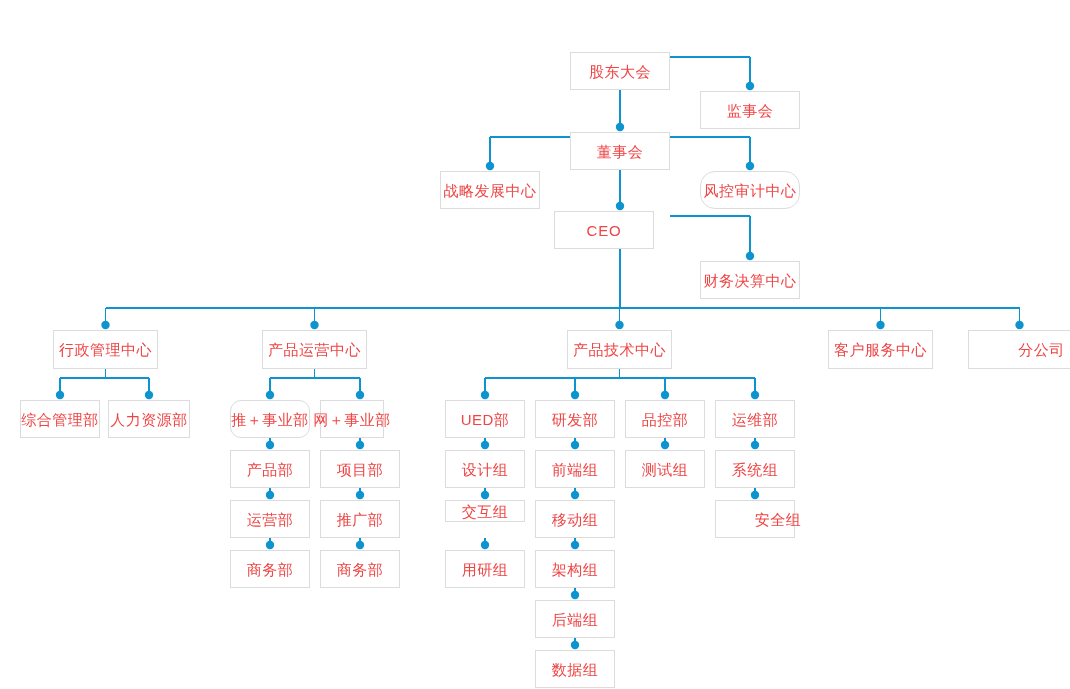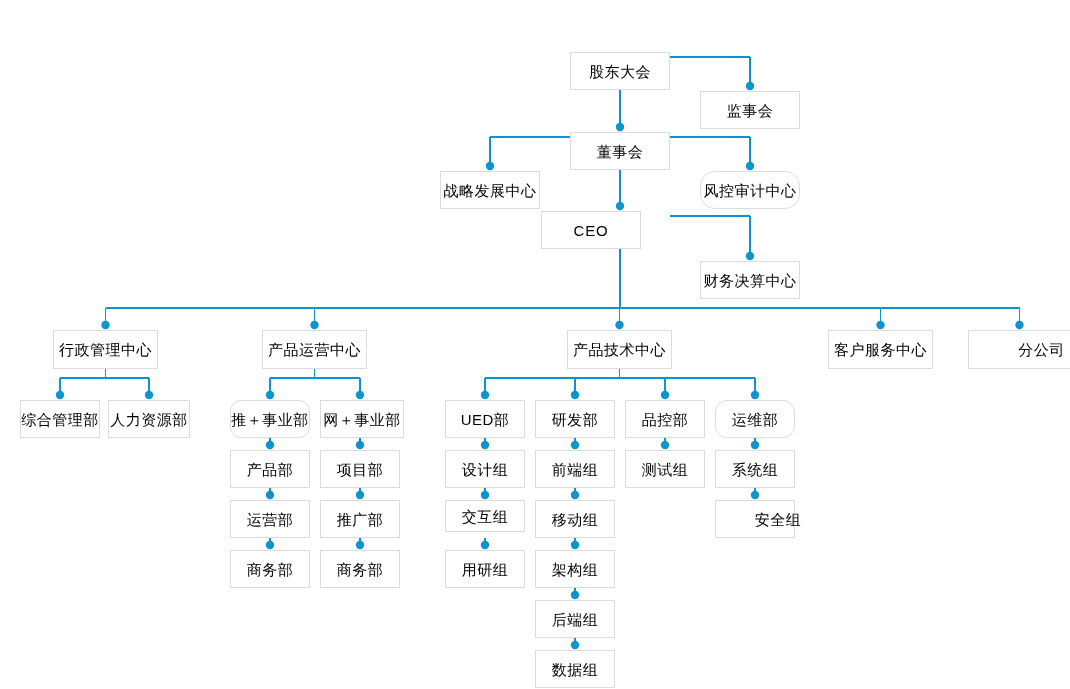--- a/index.html
+++ b/index.html
@@ -23,21 +23,21 @@
     top: 0;
     width: 1070px;
     height: 689px;
     pointer-events: none;
   }
   .node {
     position: absolute;
     box-sizing: border-box;
     border: 1px solid #dcdcdc;
     background: #ffffff;
-    color: #000000;
+    color: #ef4444;
     font-size: 15px;
     line-height: 1;
     display: flex;
     align-items: center;
     justify-content: center;
     white-space: nowrap;
     letter-spacing: 0.5px;
   }
   .node.latin {
     letter-spacing: 0.8px;
@@ -132,46 +132,46 @@
       <circle cx="665" cy="395" r="4.2" fill="#0d93ce"></circle>
       <line x1="755" y1="378" x2="755" y2="396" stroke="#0d93ce" stroke-width="1.6" shape-rendering="crispEdges"></line>
       <circle cx="755" cy="395" r="4.2" fill="#0d93ce"></circle>
     </svg>
   <div id="node-layer">
       <div class="node" style="left: 570px; top: 52px; width: 100px; height: 38px;">股东大会</div>
       <div class="node" style="left: 700px; top: 91px; width: 100px; height: 38px;">监事会</div>
       <div class="node" style="left: 570px; top: 132px; width: 100px; height: 38px;">董事会</div>
       <div class="node" style="left: 440px; top: 171px; width: 100px; height: 38px;">战略发展中心</div>
       <div class="node" style="left: 700px; top: 171px; width: 100px; height: 38px; border-radius: 15px;">风控审计中心</div>
-      <div class="node latin" style="left: 541px; top: 211px; width: 100px; height: 38px;">CEO</div>
+      <div class="node latin" style="left: 554px; top: 211px; width: 100px; height: 38px;">CEO</div>
       <div class="node" style="left: 700px; top: 261px; width: 100px; height: 38px;">财务决算中心</div>
       <div class="node" style="left: 53px; top: 330px; width: 105px; height: 39px;">行政管理中心</div>
       <div class="node" style="left: 262px; top: 330px; width: 105px; height: 39px;">产品运营中心</div>
       <div class="node" style="left: 567px; top: 330px; width: 105px; height: 39px;">产品技术中心</div>
       <div class="node" style="left: 828px; top: 330px; width: 105px; height: 39px;">客户服务中心</div>
       <div class="node" style="left: 968px; top: 330px; width: 103px; height: 39px; padding-left: 44px;">分公司</div>
       <div class="node" style="left: 20px; top: 400px; width: 80px; height: 38px;">综合管理部</div>
       <div class="node" style="left: 108px; top: 400px; width: 82px; height: 38px;">人力资源部</div>
       <div class="node" style="left: 230px; top: 400px; width: 80px; height: 38px; border-radius: 11px;">推＋事业部</div>
-      <div class="node" style="left: 320px; top: 400px; width: 84px; height: 38px;">网＋事业部</div>
+      <div class="node" style="left: 320px; top: 400px; width: 64px; height: 38px;">网＋事业部</div>
       <div class="node" style="left: 230px; top: 450px; width: 80px; height: 38px;">产品部</div>
       <div class="node" style="left: 320px; top: 450px; width: 80px; height: 38px;">项目部</div>
       <div class="node" style="left: 230px; top: 500px; width: 80px; height: 38px;">运营部</div>
       <div class="node" style="left: 320px; top: 500px; width: 80px; height: 38px;">推广部</div>
       <div class="node" style="left: 230px; top: 550px; width: 80px; height: 38px;">商务部</div>
       <div class="node" style="left: 320px; top: 550px; width: 80px; height: 38px;">商务部</div>
       <div class="node" style="left: 445px; top: 400px; width: 80px; height: 38px;">UED部</div>
       <div class="node" style="left: 535px; top: 400px; width: 80px; height: 38px;">研发部</div>
       <div class="node" style="left: 625px; top: 400px; width: 80px; height: 38px;">品控部</div>
-      <div class="node" style="left: 715px; top: 400px; width: 80px; height: 38px; border-radius: 12px;">运维部</div>
+      <div class="node" style="left: 715px; top: 400px; width: 80px; height: 38px;">运维部</div>
       <div class="node" style="left: 445px; top: 450px; width: 80px; height: 38px;">设计组</div>
       <div class="node" style="left: 535px; top: 450px; width: 80px; height: 38px;">前端组</div>
       <div class="node" style="left: 625px; top: 450px; width: 80px; height: 38px;">测试组</div>
       <div class="node" style="left: 715px; top: 450px; width: 80px; height: 38px;">系统组</div>
-      <div class="node" style="left: 445px; top: 500px; width: 80px; height: 32px;">交互组</div>
+      <div class="node" style="left: 445px; top: 500px; width: 80px; height: 22px;">交互组</div>
       <div class="node" style="left: 535px; top: 500px; width: 80px; height: 38px;">移动组</div>
       <div class="node" style="left: 715px; top: 500px; width: 80px; height: 38px; padding-left: 46px;">安全组</div>
       <div class="node" style="left: 445px; top: 550px; width: 80px; height: 38px;">用研组</div>
       <div class="node" style="left: 535px; top: 550px; width: 80px; height: 38px;">架构组</div>
       <div class="node" style="left: 535px; top: 600px; width: 80px; height: 38px;">后端组</div>
       <div class="node" style="left: 535px; top: 650px; width: 80px; height: 38px;">数据组</div>
     </div>
 </div>
 
 </body></html>

